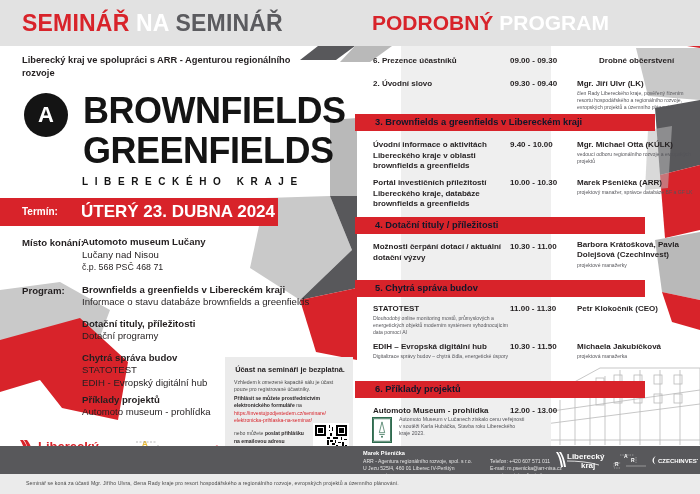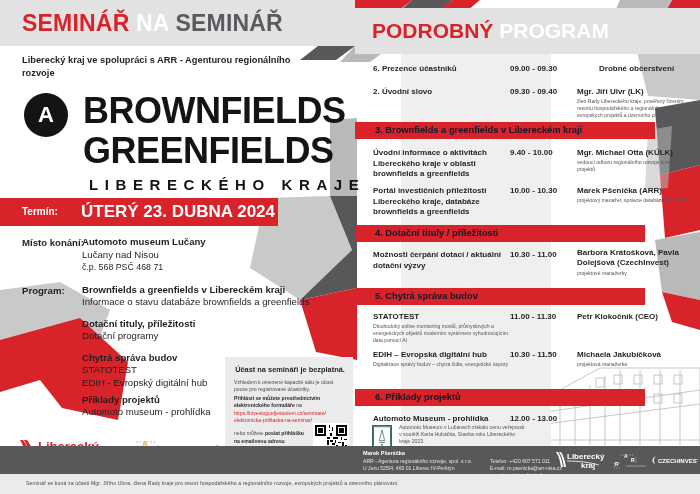--- a/index.html
+++ b/index.html
@@ -37,22 +37,22 @@
     border-radius:50%; background:#141414; color:#fff;
     font-size:22px; font-weight:700; text-align:center; line-height:44px;
   }
   .bigword{
     position:absolute; left:83px; font-weight:700; color:#141414;
     font-size:36px; letter-spacing:-0.5px; line-height:36px; white-space:nowrap;
   }
   .bigword.w1{ top:93px; }
   .bigword.w2{ top:133px; }
   .subword{
-    position:absolute; left:89px; top:176px;
-    font-size:15px; font-weight:700; letter-spacing:6.6px; color:#141414; white-space:nowrap;
+    position:absolute; left:82px; top:176px;
+    font-size:10px; font-weight:700; letter-spacing:6.6px; color:#141414; white-space:nowrap;
   }
 
   .termbar{
     position:absolute; left:0; top:198px; width:278px; height:28px; background:#d8232a;
   }
   .termlabel{
     position:absolute; left:22px; top:206px; font-size:10px; font-weight:700; color:#fff;
   }
   .termvalue{
     position:absolute; left:81px; top:202px; font-size:17px; font-weight:700; color:#fff; white-space:nowrap;
@@ -83,21 +83,21 @@
   .logo-ci{ position:absolute; left:206px; top:443px; width:108px; height:20px; }
 
   .footstrip{
     position:absolute; left:0; top:474px; width:700px; height:20px; background:#ebebeb;
   }
   .footstrip span{
     position:absolute; left:26px; top:6px; font-size:5.2px; color:#4a4a4a; letter-spacing:.1px;
   }
 
   
-  .right{ position:absolute; left:355px; top:8px; width:345px; height:400px; }
+  .right{ position:absolute; left:355px; top:0; width:345px; height:400px; }
   .rhdr{ position:absolute; left:0; top:0; width:345px; height:46px; background:#e2e2e2; }
   .rhdr-title{
     position:absolute; left:17px; top:11px; font-size:21px; font-weight:700; white-space:nowrap;
   }
   .rhdr-title .r{ color:#d8232a; }
   .rhdr-title .g{ color:#ffffff; }
 
   .prog{ position:absolute; left:0; top:46px; width:345px; height:400px; }
   .band{ position:absolute; left:46px; width:150px; background:#efefef; top:0; height:400px; }
 

